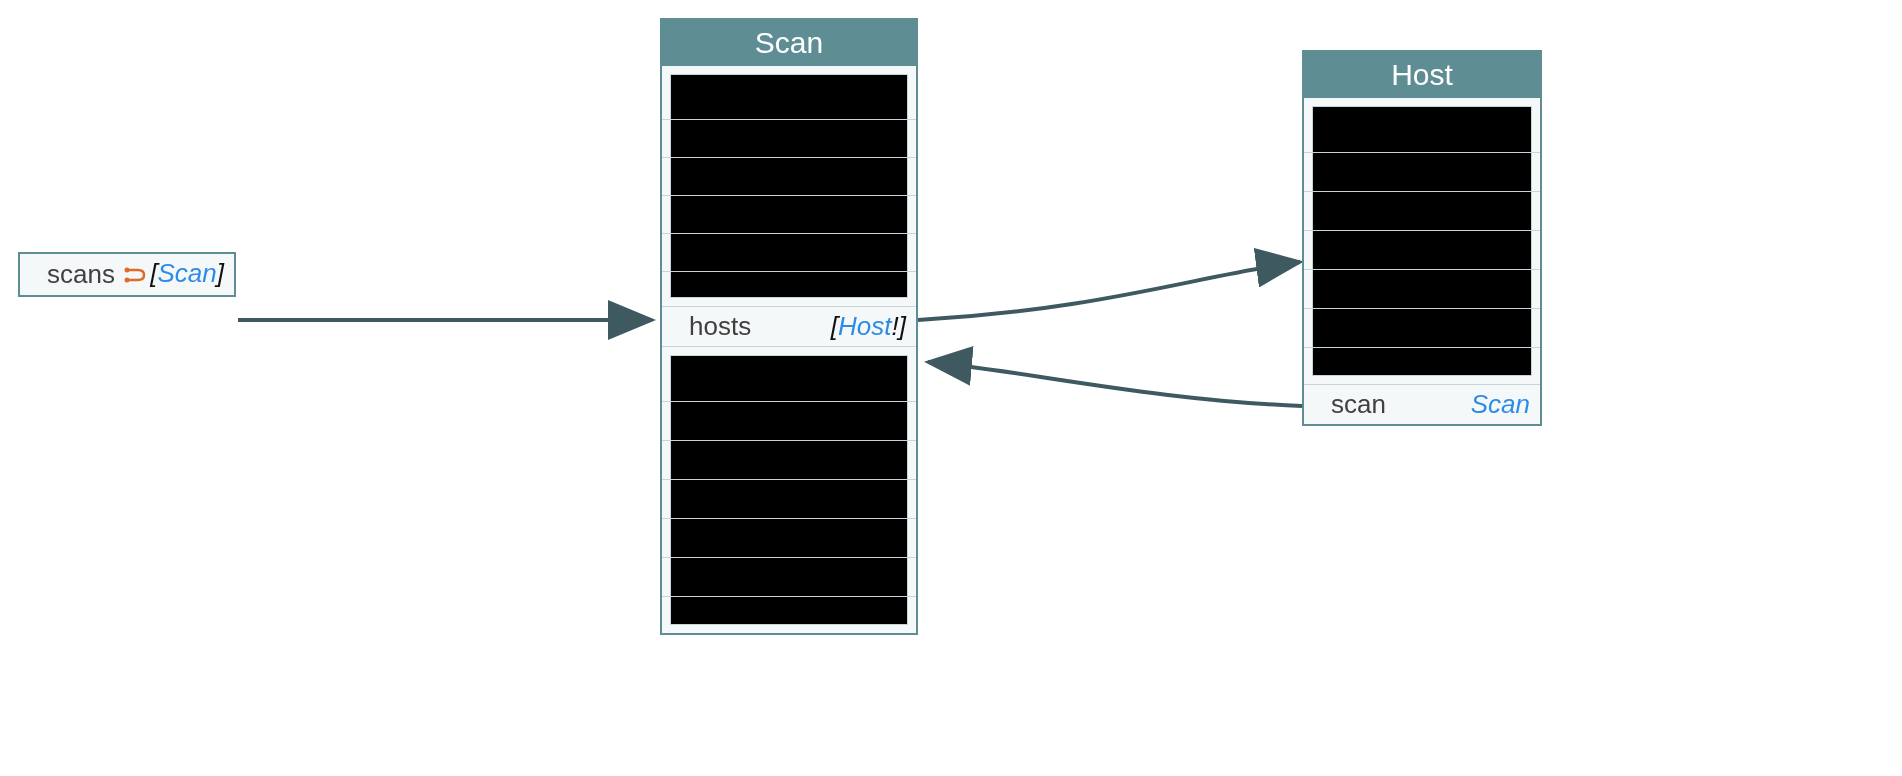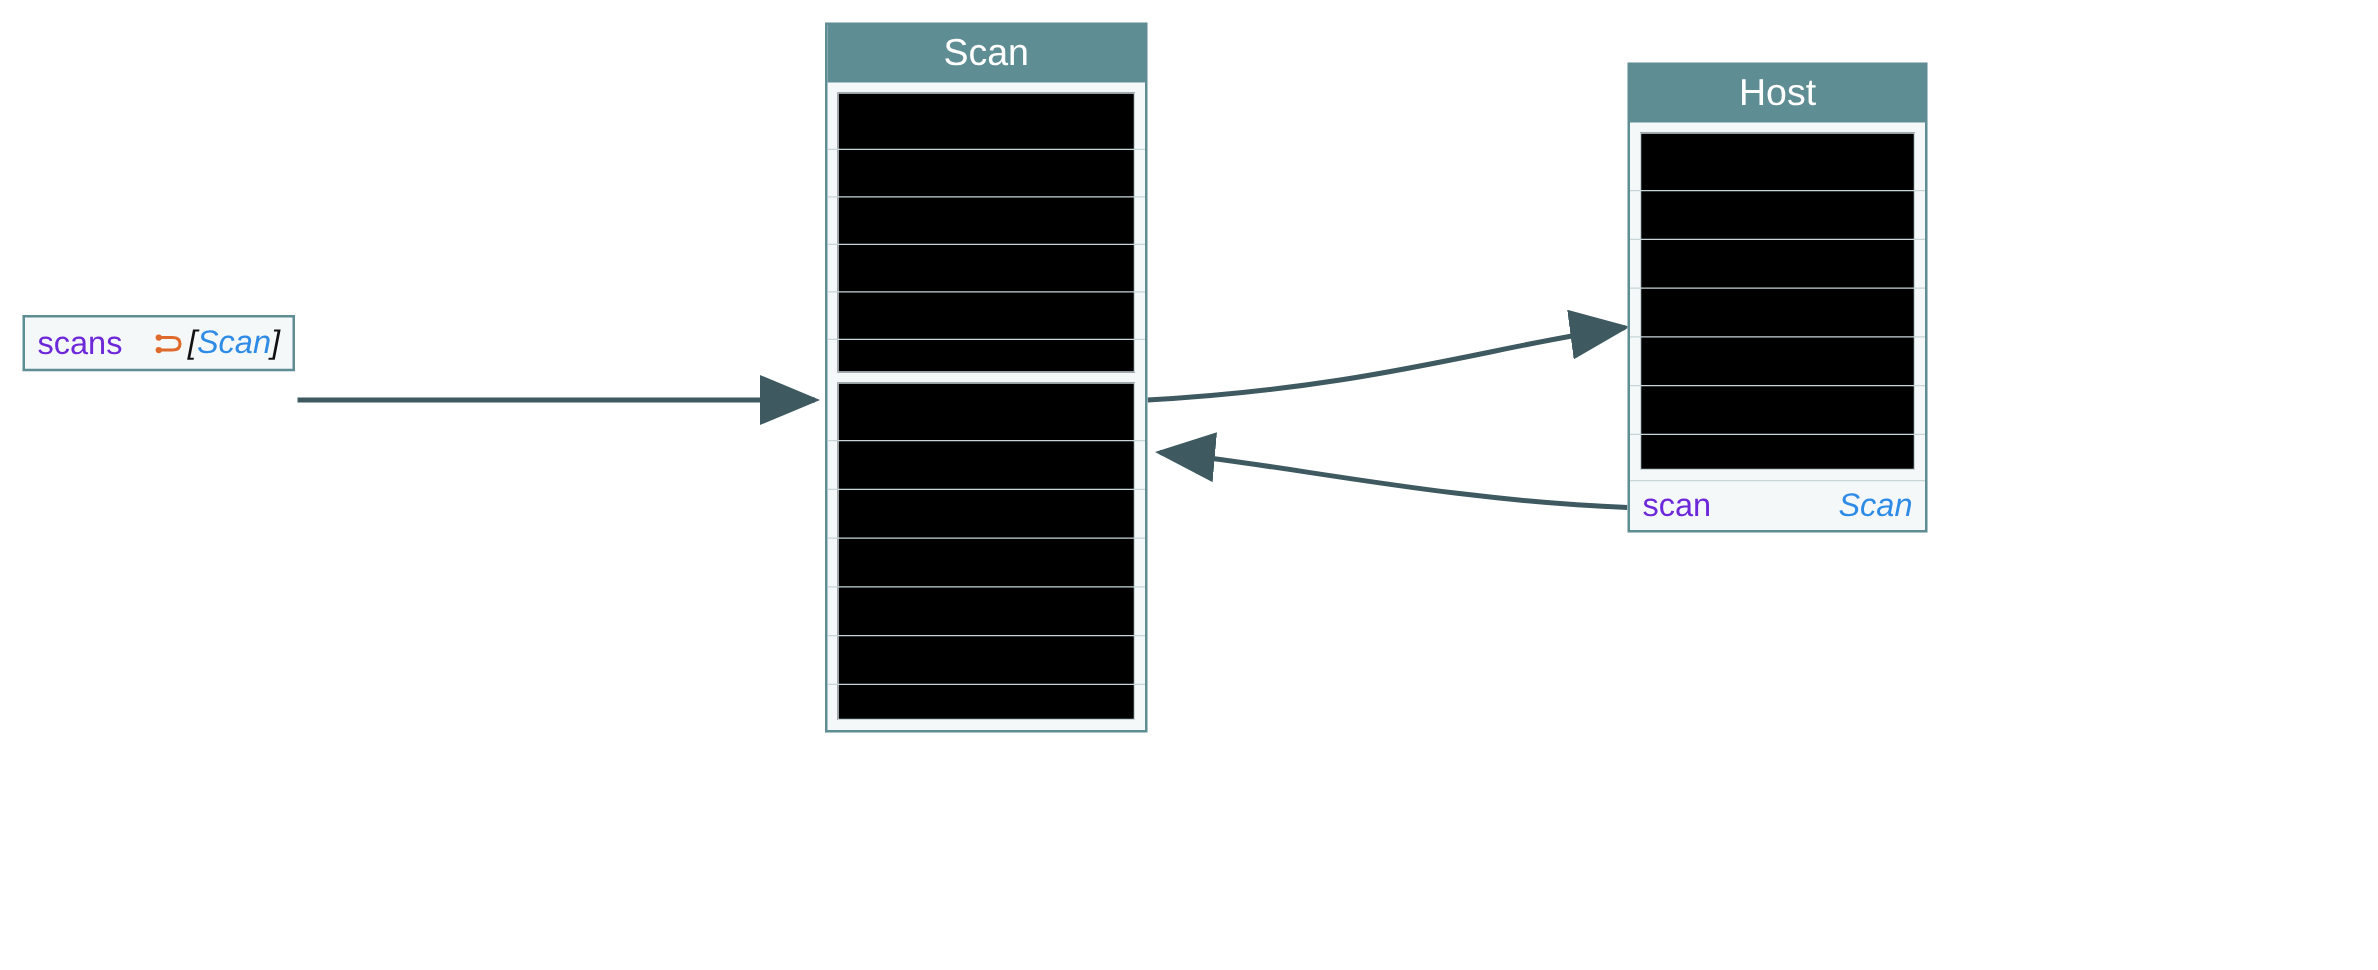--- a/index.html
+++ b/index.html
@@ -26,21 +26,21 @@
   .node-row {
     display: flex;
     justify-content: space-between;
     align-items: center;
     padding: 4px 10px;
     border-top: 1px solid #c7d5d8;
     font-size: 26px;
     min-height: 40px;
   }
   .node-row:first-of-type { border-top: none; }
-  .field-name { color: #6d28d9; }
+  .field-name { color: #404040; margin-left: 17px; }
   .field-type { color: #111; font-style: italic; }
   .type-link { color: #2e8be6; }
   .redacted-block {
     background: #000;
     margin: 8px;
     border: 1px solid #c7d5d8;
   }
   .connector-icon {
     display: inline-block;
     vertical-align: middle;
@@ -97,20 +97,24 @@
       <div style="height:37px;"></div>
         <div class="sep" style="height:1px;background:#c7d5d8;"></div>
       <div style="height:37px;"></div>
         <div class="sep" style="height:1px;background:#c7d5d8;"></div>
       <div style="height:37px;"></div>
         <div class="sep" style="height:1px;background:#c7d5d8;"></div>
       <div style="height:37px;"></div>
         <div class="sep" style="height:1px;background:#c7d5d8;"></div>
     </div>
   </div>
+  <div class="node-row" style="border-top:1px solid #c7d5d8; border-bottom:1px solid #c7d5d8;">
+    <span class="field-name">hosts</span>
+    <span class="field-type"><span>[</span><span class="type-link">Host</span><span>!]</span></span>
+  </div>
 
   <div style="position:relative;">
     <div class="redacted-block" style="height:270px;"></div>
     <div style="position:absolute; left:0; right:0; top:8px; bottom:8px; pointer-events:none;">
       <div style="height:38px;"></div>
         <div class="sep" style="height:1px;background:#c7d5d8;"></div>
       <div style="height:38px;"></div>
         <div class="sep" style="height:1px;background:#c7d5d8;"></div>
       <div style="height:38px;"></div>
         <div class="sep" style="height:1px;background:#c7d5d8;"></div>

